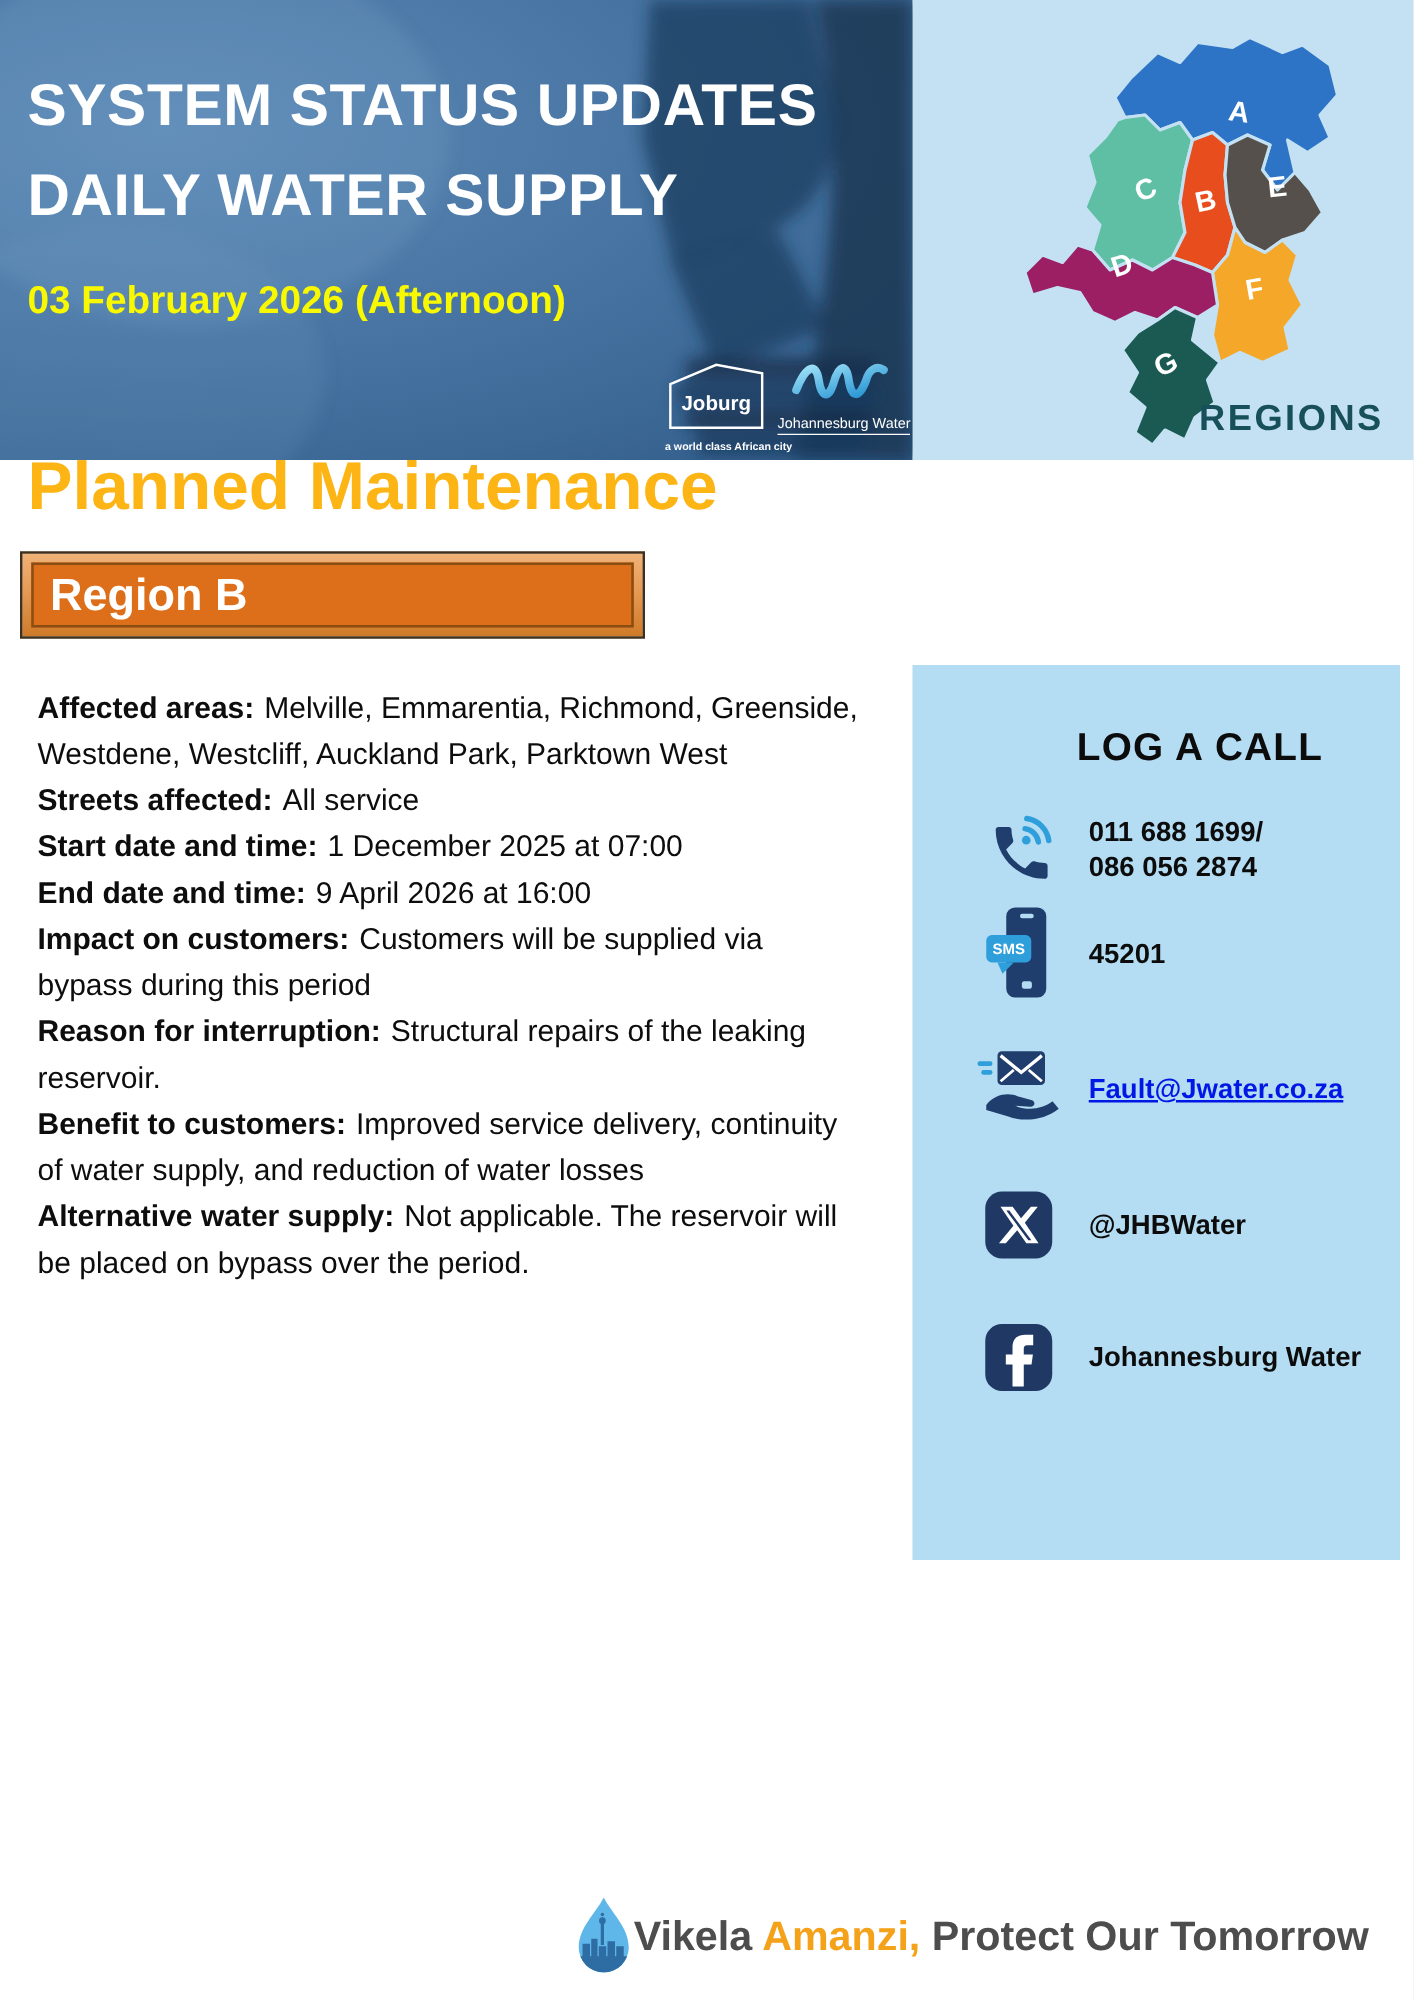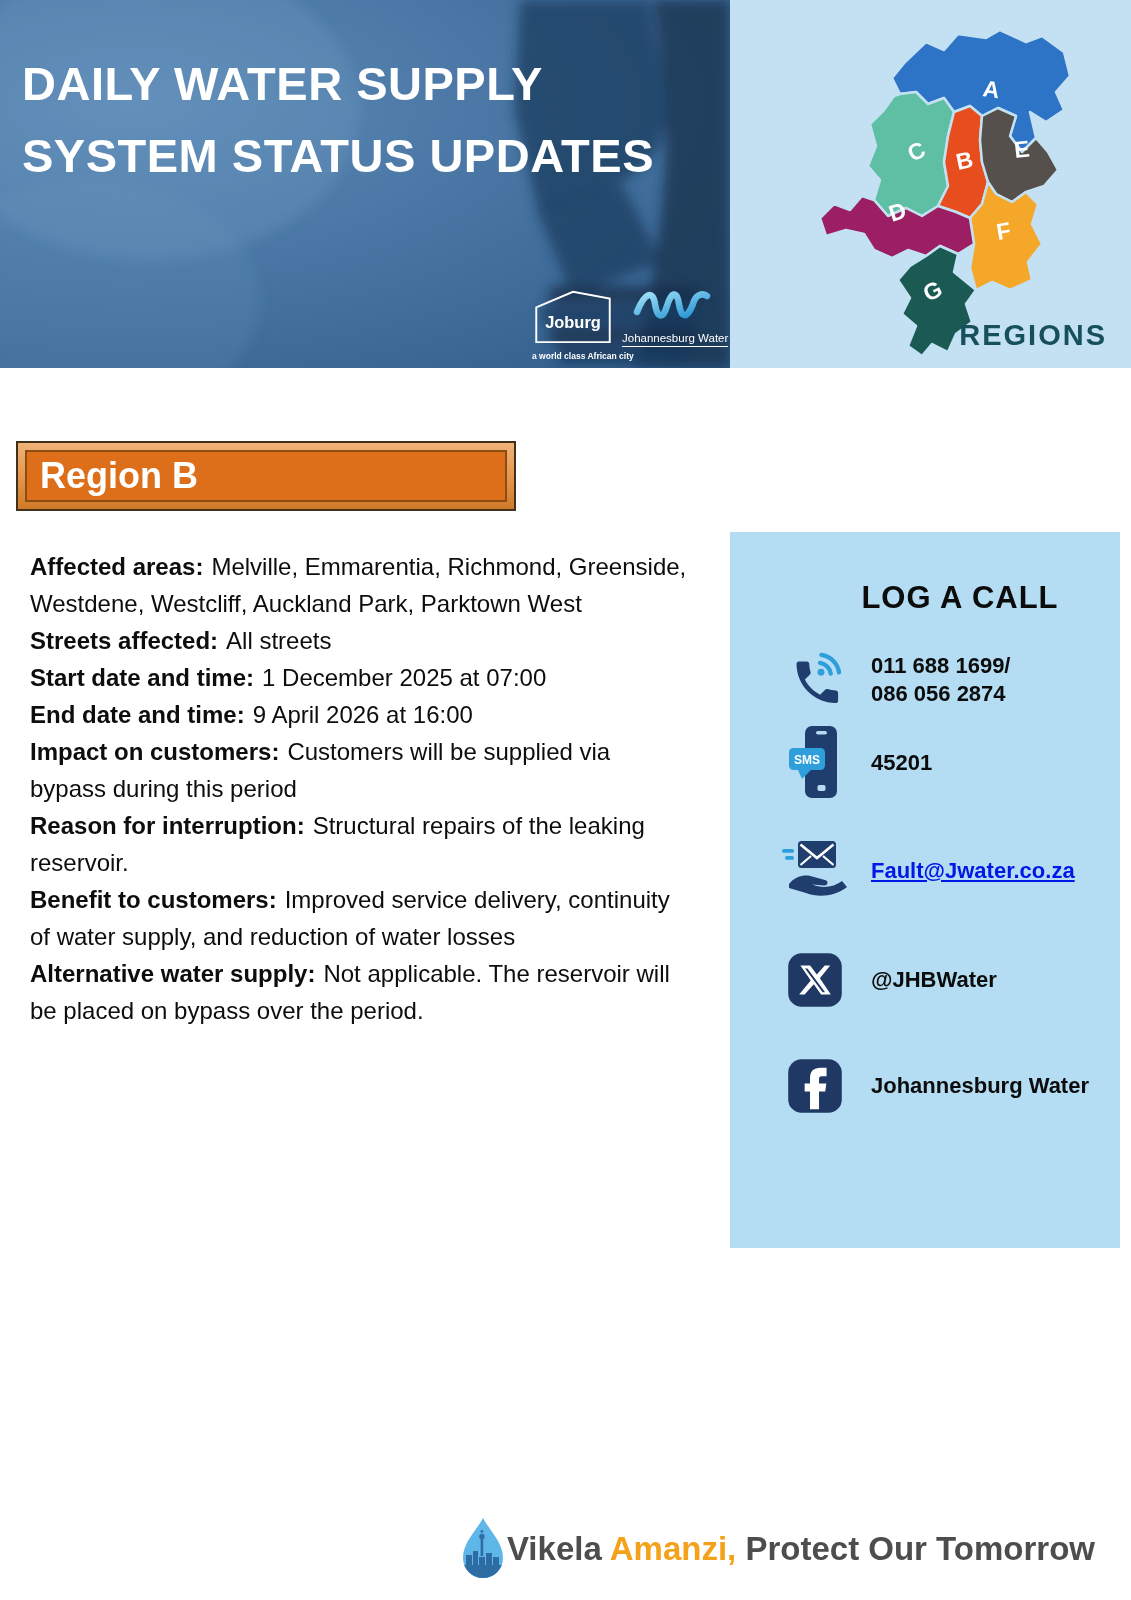--- a/index.html
+++ b/index.html
@@ -75,23 +75,24 @@
         <path d="M520,0 L648,0 L668,90 C672,150 640,178 598,192 L538,210 L514,110 Z" fill="#1a3c5f" opacity="0.75"></path>
         <path d="M536,208 L622,184 L662,262 L572,296 Z" fill="#1a3c5f" opacity="0.75"></path>
         <rect x="548" y="286" width="152" height="18" rx="9" fill="#152f4c" opacity="0.8"></rect>
         <rect x="540" y="306" width="164" height="18" rx="9" fill="#1a3c5f" opacity="0.8"></rect>
         <rect x="548" y="326" width="150" height="18" rx="9" fill="#152f4c" opacity="0.8"></rect>
         <rect x="556" y="346" width="138" height="18" rx="9" fill="#1a3c5f" opacity="0.8"></rect>
       </g>
     </svg>
 
     <div class="header-title">
+      <div>SYSTEM STATUS UPDATES</div>
       <div>DAILY WATER SUPPLY</div>
-      <div>SYSTEM STATUS UPDATES</div>
-    </div>
+    </div>
+    <div class="header-date">03 February 2026 (Afternoon)</div>
 
     <div class="joburg-logo">
       <svg width="82" height="58" viewBox="0 0 84 60">
         <path d="M4,20 L42,4 L80,11 L80,56 L4,56 Z" fill="none" stroke="#ffffff" stroke-width="2"></path>
         <text x="42" y="41" text-anchor="middle" fill="#ffffff" font-size="17" font-weight="bold" font-family="Liberation Sans, sans-serif">Joburg</text>
       </svg>
       <div class="joburg-tagline">a world class African city</div>
     </div>
 
     <div class="jw-logo">
@@ -123,28 +124,29 @@
       <text class="map-letter" x="182" y="162" transform="rotate(-24 182 162)">C</text>
       <text class="map-letter" x="228" y="170" transform="rotate(-12 228 170)">B</text>
       <text class="map-letter" x="285" y="158" transform="rotate(-6 285 158)">E</text>
       <text class="map-letter" x="162" y="222" transform="rotate(-18 162 222)">D</text>
       <text class="map-letter" x="268" y="240" transform="rotate(-10 268 240)">F</text>
       <text class="map-letter" x="198" y="302" transform="rotate(-26 198 302)">G</text>
     </svg>
     <div class="regions-label">REGIONS</div>
   </div>
 
+  <div class="planned-heading">Planned Maintenance</div>
 
   <div class="region-banner">
     <div class="region-banner-inner">Region B</div>
   </div>
 
   <div class="details">
     <p><span class="lbl">Affected areas:</span><span>Melville, Emmarentia, Richmond, Greenside, Westdene, Westcliff, Auckland Park, Parktown West</span></p>
-    <p><span class="lbl">Streets affected:</span><span>All streets</span></p>
+    <p><span class="lbl">Streets affected:</span><span>All service</span></p>
     <p><span class="lbl">Start date and time:</span><span>1 December 2025 at 07:00</span></p>
     <p><span class="lbl">End date and time:</span><span>9 April 2026 at 16:00</span></p>
     <p><span class="lbl">Impact on customers:</span><span>Customers will be supplied via bypass during this period</span></p>
     <p><span class="lbl">Reason for interruption:</span><span>Structural repairs of the leaking reservoir.</span></p>
     <p><span class="lbl">Benefit to customers:</span><span>Improved service delivery, continuity of water supply, and reduction of water losses</span></p>
     <p><span class="lbl">Alternative water supply:</span><span>Not applicable. The reservoir will be placed on bypass over the period.</span></p>
   </div>
 
   <div class="sidebar">
     <div class="sidebar-title">LOG A CALL</div>

